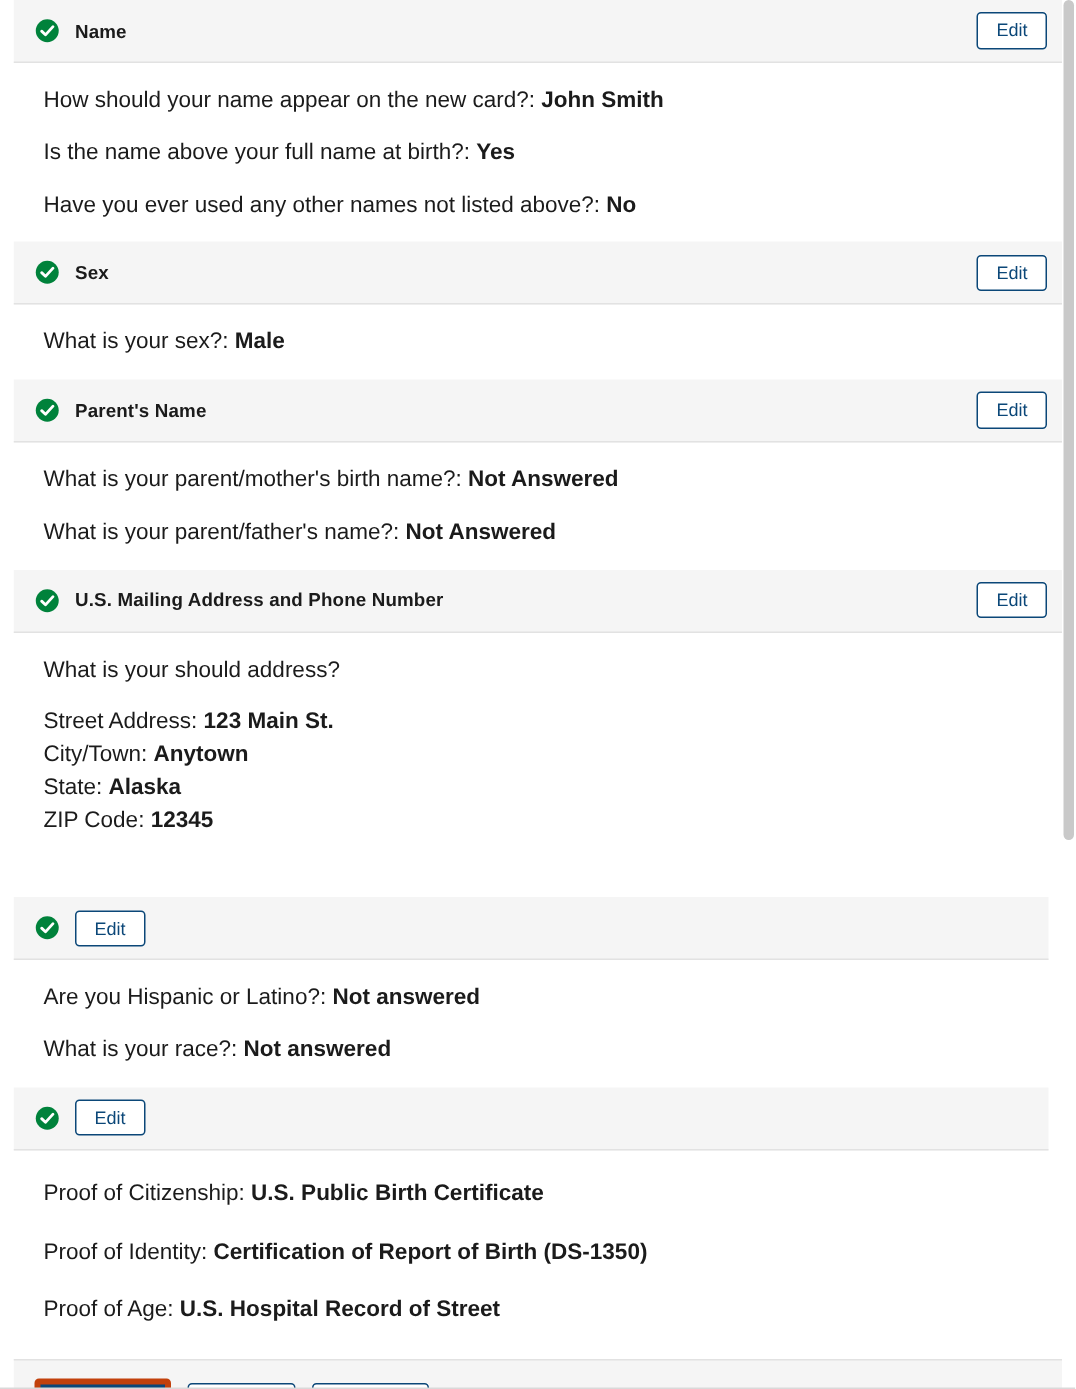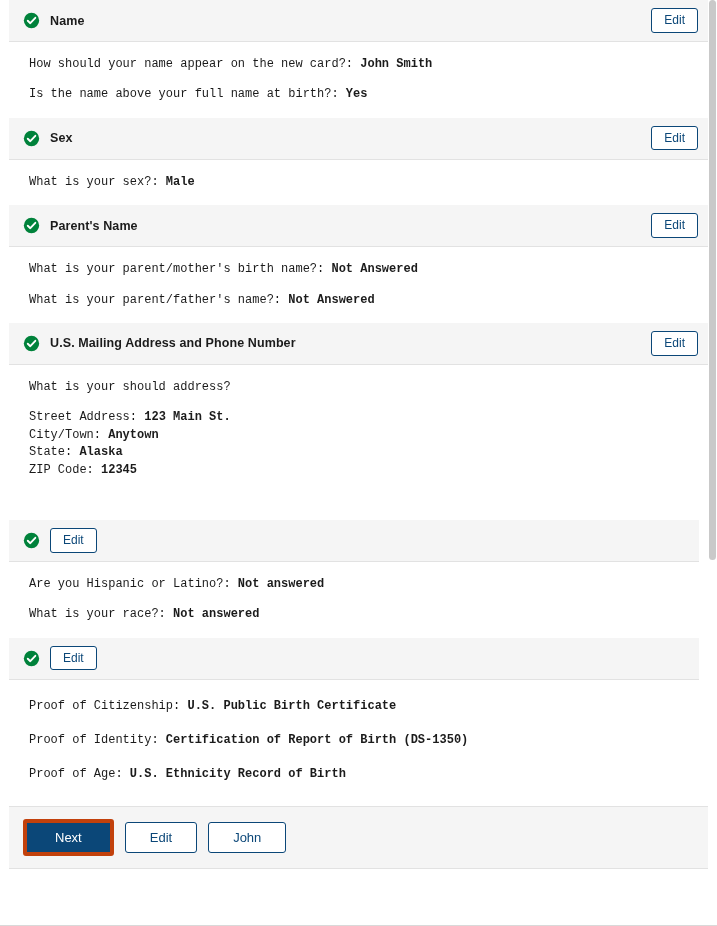--- a/index.html
+++ b/index.html
@@ -62,23 +62,22 @@
     border-radius: 3px;
     padding: 4px 12px;
     cursor: pointer;
     line-height: 1.2;
   }
 
   
   .sec-body {
     background: #ffffff;
     padding: 14px 14px 14px 20px;
-    font-size: 12px;
+    font-size: 15px;
     color: #1b1b1b;
-    font-family: Liberation Mono, monospace;
   }
   .sec-body p {
     margin: 0 0 13px 0;
     line-height: 1.45;
   }
   .sec-body p:last-child { margin-bottom: 0; }
   .ans { font-weight: bold; }
   .q { font-weight: normal; }
 
   .addr-block {
@@ -179,20 +178,24 @@
       <button class="edit-btn">Edit</button>
     </div>
     <div class="sec-body">
       <p>
         <span class="q">How should your name appear on the new card?:</span>
         <span class="ans">John Smith</span>
       </p>
       <p>
         <span class="q">Is the name above your full name at birth?:</span>
         <span class="ans">Yes</span>
+      </p>
+      <p>
+        <span class="q">Have you ever used any other names not listed above?:</span>
+        <span class="ans">No</span>
       </p>
     </div>
 
     <div class="sec-header">
       <svg class="check-icon" viewBox="0 0 20 20">
         <circle cx="10" cy="10" r="9" fill="#00823b"></circle>
         <path d="M5.6 10.3 L8.6 13.2 L14.5 6.8" stroke="#ffffff" stroke-width="2.2" fill="none" stroke-linecap="round" stroke-linejoin="round"></path>
       </svg>
       <span class="sec-title">Sex</span>
       <button class="edit-btn">Edit</button>
@@ -286,21 +289,21 @@
       <p style="margin-bottom:17px;">
         <span class="q">Proof of Citizenship:</span>
         <span class="ans">U.S. Public Birth Certificate</span>
       </p>
       <p style="margin-bottom:17px;">
         <span class="q">Proof of Identity:</span>
         <span class="ans">Certification of Report of Birth (DS-1350)</span>
       </p>
       <p>
         <span class="q">Proof of Age:</span>
-        <span class="ans">U.S. Ethnicity Record of Birth</span>
+        <span class="ans">U.S. Hospital Record of Street</span>
       </p>
     </div>
 
     <div class="actions">
       <button class="btn-primary">Next</button>
       <button class="btn-outline">Edit</button>
       <button class="btn-outline">John</button>
     </div>
 
     <div class="footer">

